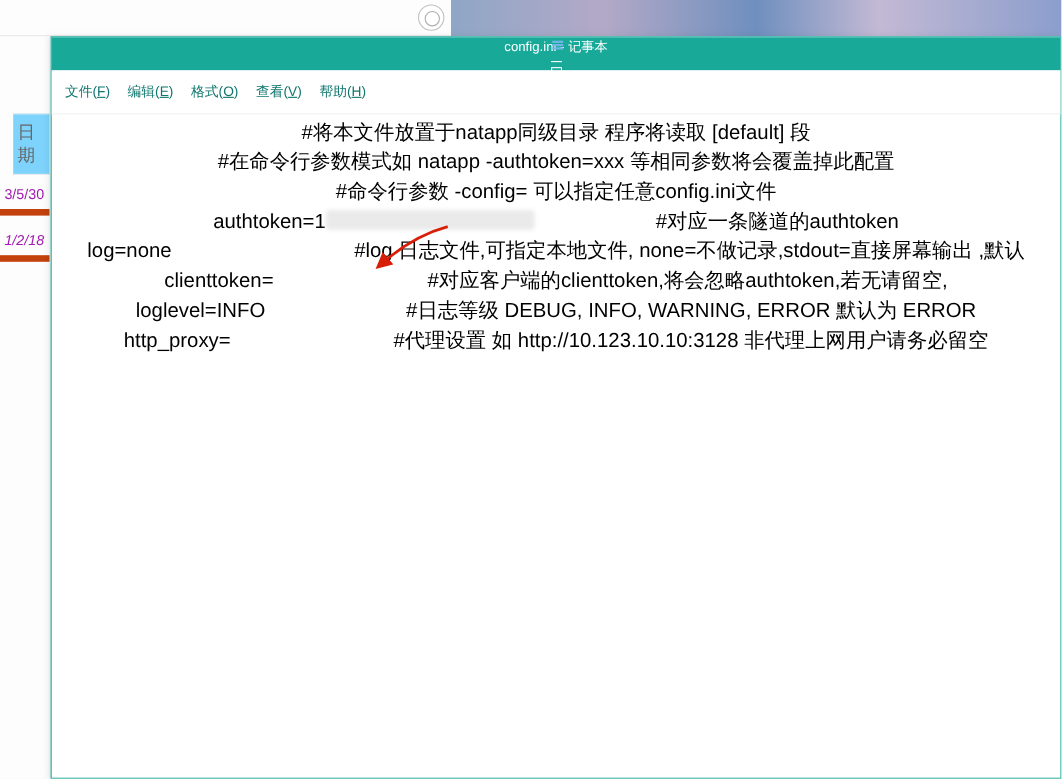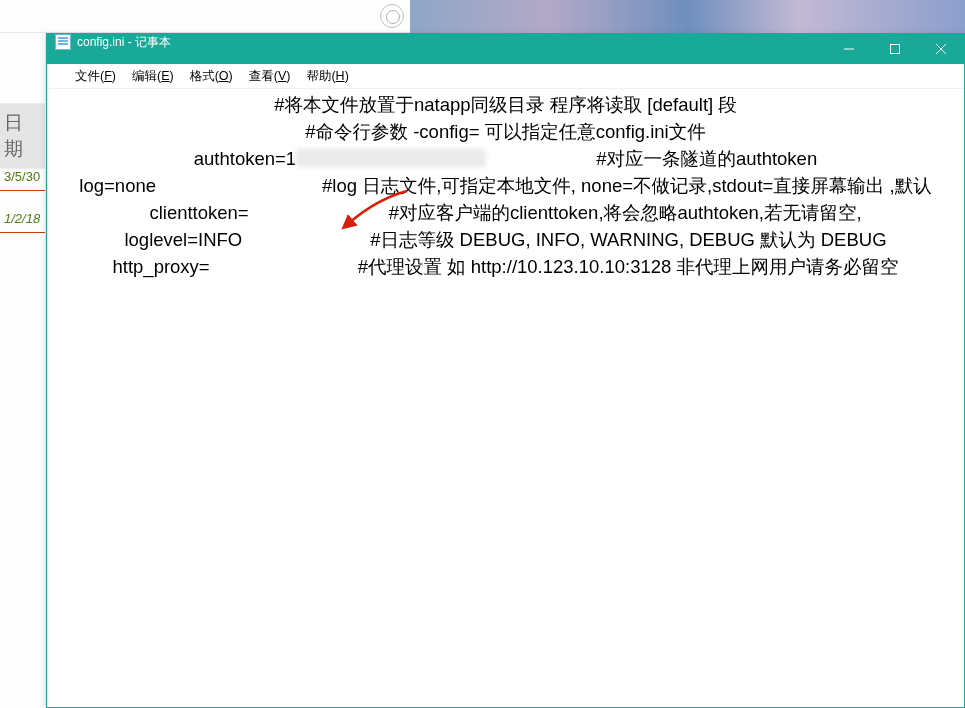--- a/index.html
+++ b/index.html
@@ -22,64 +22,65 @@
   .bg-img {
     position:absolute; left:410px; top:0; right:0; height:33px;
     background: linear-gradient(90deg,#8fa6c6 0%, #b3a9c7 25%, #6f8fbe 50%, #c3b9d4 70%, #8b9ecc 100%);
     filter: blur(0.3px);
   }
   .bg-left {
     position:absolute; left:0; top:33px; width:46px; bottom:0;
     background:#fdfdfd; border-right:1px solid #eee;
   }
   .bg-left .hdr {
-    position:absolute; left:0; top:70px; right:0; padding:6px 4px;
-    background:#e5e5e5; border-top:1px solid #eee; border-bottom:1px solid #eee;
-    font-size:19px; color:#666; text-align:left;
+    position:absolute; left:12px; top:70px; right:0; padding:6px 4px;
+    background:#7dd3fc; border-top:1px solid #eee; border-bottom:1px solid #eee;
+    font-size:16px; color:#666; text-align:left;
   }
   .bg-left .row {
     position:absolute; left:0; right:0; padding:6px 4px;
-    font-size:13px; color:#4d7c0f; border-bottom:1px solid #c2410c;
+    font-size:13px; color:#a21caf; border-bottom:6px solid #c2410c;
   }
   .bg-left .row.r1 { top:130px; }
   .bg-left .row.r2 { top:172px;font-style:italic; }
 
   
   .notepad {
     position:absolute; left:46px; top:33px; right:0; bottom:0;
     background:#ffffff; border:1px solid #18a999;
     box-shadow: -2px 0 6px rgba(0,0,0,0.08);
     display:flex; flex-direction:column;
   }
   .titlebar {
     height:30px; background:#18a999; color:#ffffff;
-    display:flex; align-items:flex-start; font-size:12px;
+    display:flex; align-items:center; font-size:12px;
     user-select:none;
+    flex-direction:column;
   }
   .titlebar .app-icon {
     width:16px; height:16px; margin:0 6px 0 8px;
     background:#fff; border-radius:2px; position:relative;
     box-shadow: inset 0 0 0 1px #6fb6e6;
   }
   .titlebar .app-icon::before{
     content:""; position:absolute; left:3px; right:3px; top:3px; height:2px;
     background:#6fb6e6; box-shadow:0 3px 0 #6fb6e6, 0 6px 0 #6fb6e6;
   }
   .titlebar .title-text { flex:0 0 auto; }
   .titlebar .spacer { flex:1 1 auto; }
   .win-btn {
     width:46px; height:30px; display:flex; align-items:center; justify-content:center;
     color:#fff;
   }
   .win-btn svg { width:10px; height:10px; stroke:#fff; stroke-width:1; fill:none; }
 
   .menubar {
-    height:25px; background:#ffffff; border-bottom:1px solid #f0f0f0;
-    display:flex; align-items:center; padding:0 20px; font-size:12.5px;
-    color:#000000;
+    height:40px; background:#ffffff; border-bottom:1px solid #f0f0f0;
+    display:flex; align-items:center; padding:0 4px; font-size:12.5px;
+    color:#0f766e;
   }
   .menu-item { padding:2px 8px; cursor:default; }
   .menu-item u { text-decoration: underline; }
 
   .editor {
     flex:1 1 auto; position:relative; overflow:hidden;
     padding:2px 4px 4px 4px;
     font-size:18.5px; line-height:27px;
     color:#000; font-family:"Microsoft YaHei","SimSun",Arial,sans-serif;
     white-space:nowrap;
@@ -138,32 +139,33 @@
   <div class="menubar">
     <span class="menu-item"><span>文件</span>(<u>F</u>)</span>
     <span class="menu-item"><span>编辑</span>(<u>E</u>)</span>
     <span class="menu-item"><span>格式</span>(<u>O</u>)</span>
     <span class="menu-item"><span>查看</span>(<u>V</u>)</span>
     <span class="menu-item"><span>帮助</span>(<u>H</u>)</span>
   </div>
 
   <div class="editor">
     <span class="line">#将本文件放置于natapp同级目录 程序将读取 [default] 段</span>
+    <span class="line">#在命令行参数模式如 natapp -authtoken=xxx 等相同参数将会覆盖掉此配置</span>
     <span class="line">#命令行参数 -config= 可以指定任意config.ini文件</span>
     <span class="line">
       <span>authtoken=1</span><span class="blur-span"></span><span class="sp" style="width:110px"></span><span>#对应一条隧道的authtoken</span>
     </span>
     <span class="line">
       <span>log=none</span><span class="sp" style="width:166px"></span><span>#log 日志文件,可指定本地文件, none=不做记录,stdout=直接屏幕输出 ,默认</span>
     </span>
     <span class="line">
       <span>clienttoken=</span><span class="sp" style="width:140px"></span><span>#对应客户端的clienttoken,将会忽略authtoken,若无请留空,</span>
     </span>
     <span class="line">
-      <span>loglevel=INFO</span><span class="sp" style="width:128px"></span><span>#日志等级 DEBUG, INFO, WARNING, DEBUG 默认为 DEBUG</span>
+      <span>loglevel=INFO</span><span class="sp" style="width:128px"></span><span>#日志等级 DEBUG, INFO, WARNING, ERROR 默认为 ERROR</span>
     </span>
     <span class="line">
       <span>http_proxy=</span><span class="sp" style="width:148px"></span><span>#代理设置 如 http://10.123.10.10:3128 非代理上网用户请务必留空</span>
     </span>
 
     <div class="arrow" style="left:290px; top:100px;">
       <svg width="80" height="50">
         <defs>
           <marker id="ah" markerWidth="8" markerHeight="8" refX="2" refY="3" orient="auto">
             <path d="M0,0 L6,3 L0,6 Z" fill="#d81e06"></path>

